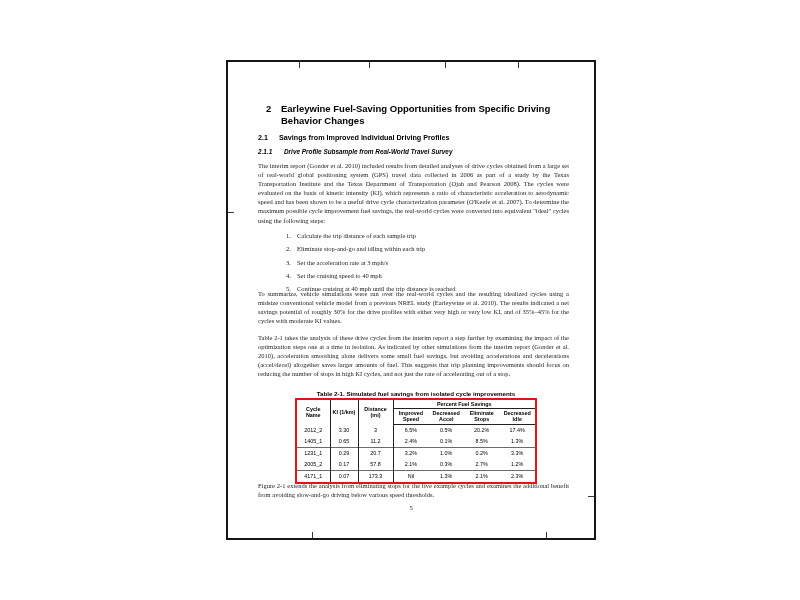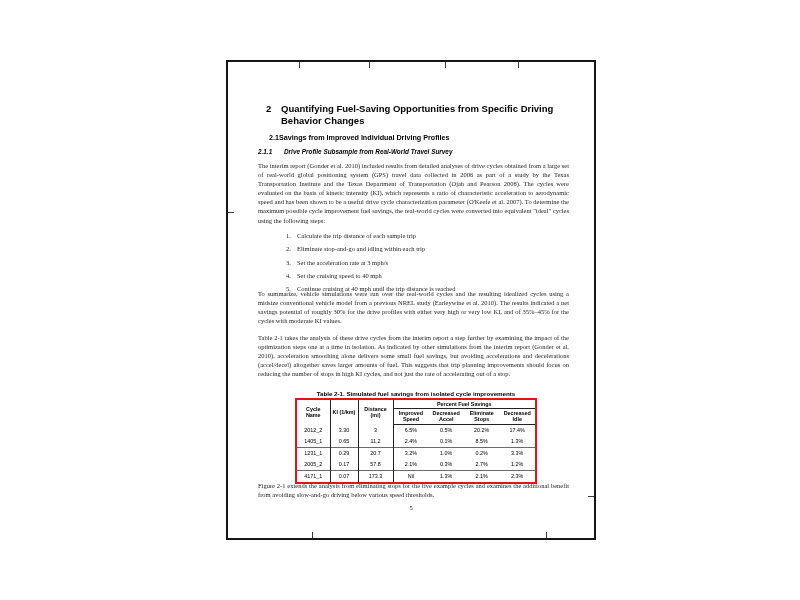--- a/index.html
+++ b/index.html
@@ -30,21 +30,21 @@
     font-size: 9.5px; line-height: 11.5px; color: #000;
     display: flex;
   }
   .h1 .num { width: 15px; flex: 0 0 15px; }
 
   .h2 {
     left: 30px; top: 71px; width: 310px;
     font-family: "Liberation Sans", sans-serif; font-weight: bold;
     font-size: 7.2px; color: #000; display: flex;
   }
-  .h2 .num { width: 21px; flex: 0 0 21px; text-align: right; }
+  .h2 .num { width: 21px; flex: 0 0 21px; }
 
   .h3 {
     left: 30px; top: 85.5px; width: 310px;
     font-family: "Liberation Sans", sans-serif; font-weight: bold; font-style: italic;
     font-size: 6.4px; color: #000; display: flex;
   }
   .h3 .num { width: 26px; flex: 0 0 26px; }
 
   .para {
     left: 30px; width: 311px;
@@ -96,21 +96,21 @@
   <span class="tick t2"></span>
   <span class="tick t3"></span>
   <span class="tick t4"></span>
   <span class="tick tl"></span>
   <span class="tick tr"></span>
   <span class="tick tb1"></span>
   <span class="tick tb2"></span>
 
   <div class="abs h1">
     <span class="num">2</span>
-    <span>Quantifying Fuel-Saving Opportunities from Specific Driving Behavior Changes</span>
+    <span>Earleywine Fuel-Saving Opportunities from Specific Driving Behavior Changes</span>
   </div>
 
   <div class="abs h2">
     <span class="num">2.1</span>
     <span>Savings from Improved Individual Driving Profiles</span>
   </div>
 
   <div class="abs h3">
     <span class="num">2.1.1</span>
     <span>Drive Profile Subsample from Real-World Travel Survey</span>

